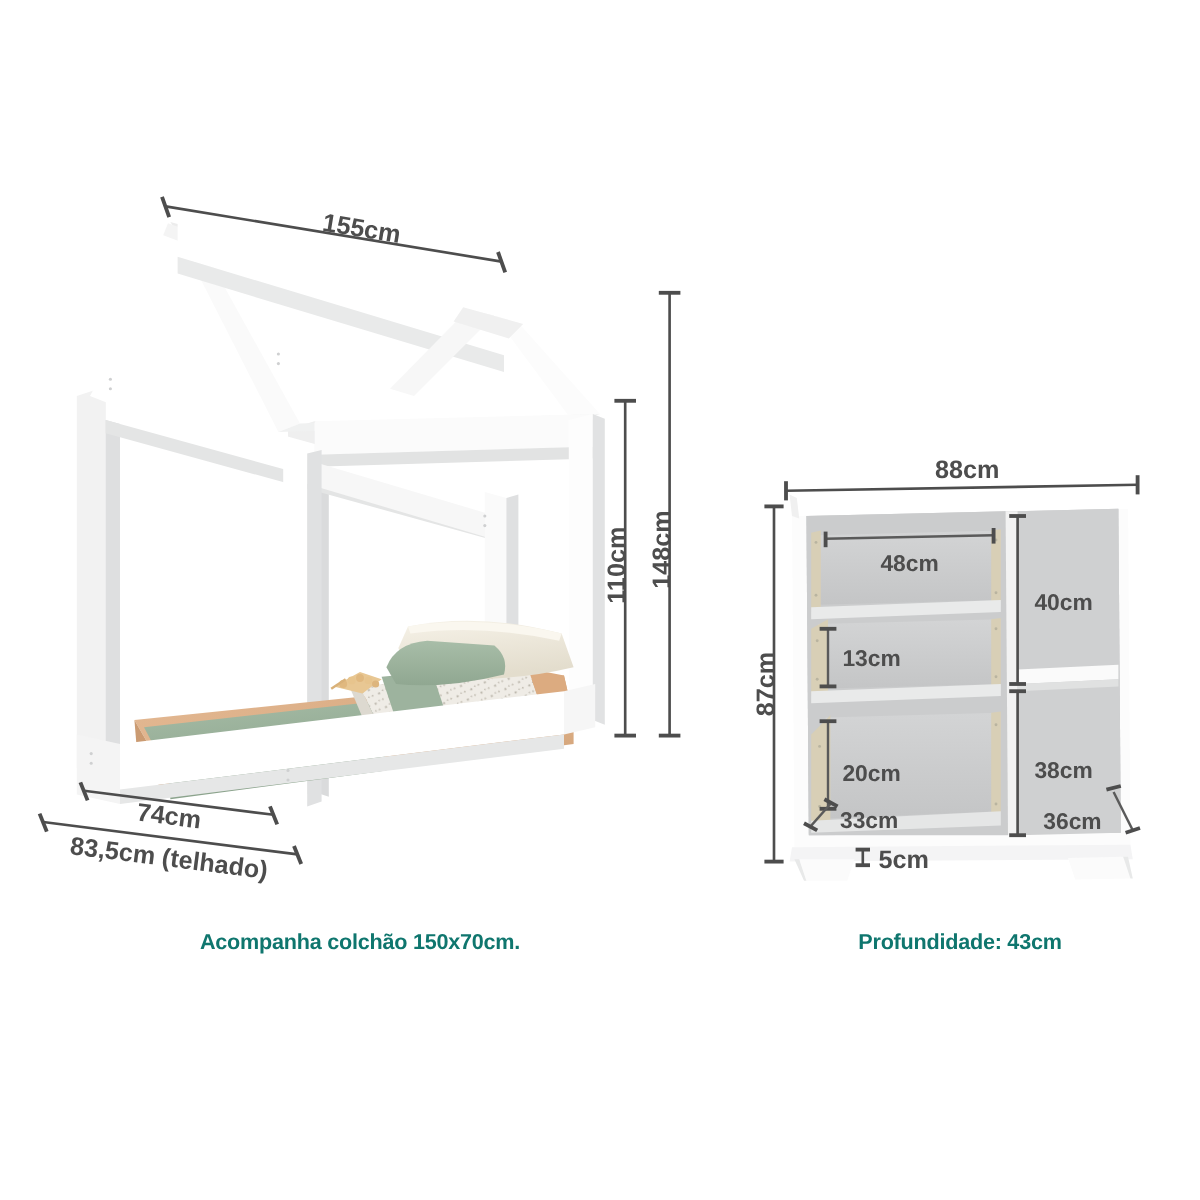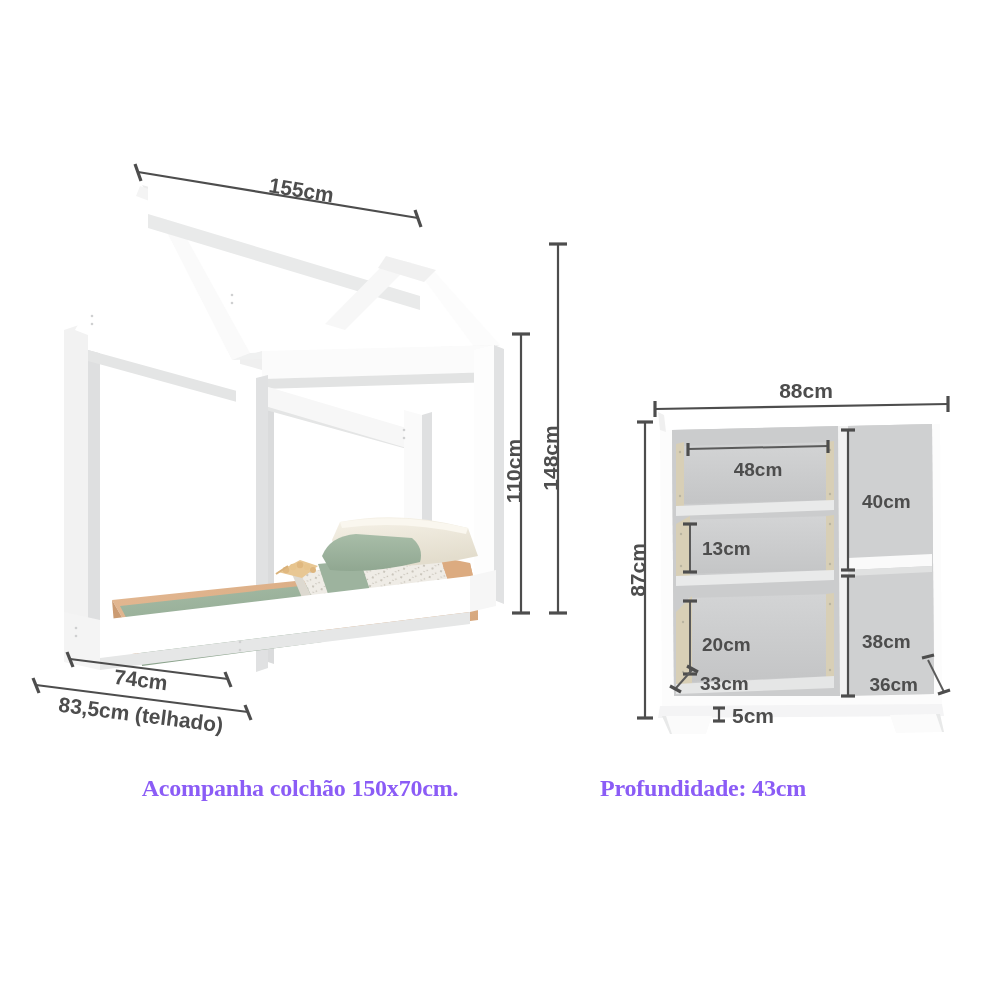--- a/index.html
+++ b/index.html
@@ -32,38 +32,38 @@
   .caption-row {
     position: absolute;
     left: 0;
     top: 775px;
     width: 1000px;
     height: 40px;
     pointer-events: none;
   }
   .caption {
     position: absolute;
-    font-family: Liberation Serif, serif;
+    font-family: Liberation Sans, sans-serif;
     font-weight: bold;
-    font-size: 24px;
-    color: #8b5cf6;
+    font-size: 18px;
+    color: #0f766e;
     letter-spacing: -0.2px;
     white-space: nowrap;
   }
   .caption-bed {
     left: 0;
     top: 0;
     width: 600px;
     text-align: center;
   }
   .caption-cab {
     left: 600px;
     top: 0;
     width: 400px;
-    text-align: left;
+    text-align: center;
   }
   .dimtext {
     font-family: "Liberation Sans", sans-serif;
     font-weight: bold;
     fill: #4d4d4d;
   }
   .dimtext-lg { font-size: 21px; }
   .dimtext-md { font-size: 19px; }
   .dimline {
     stroke: #4d4d4d;

